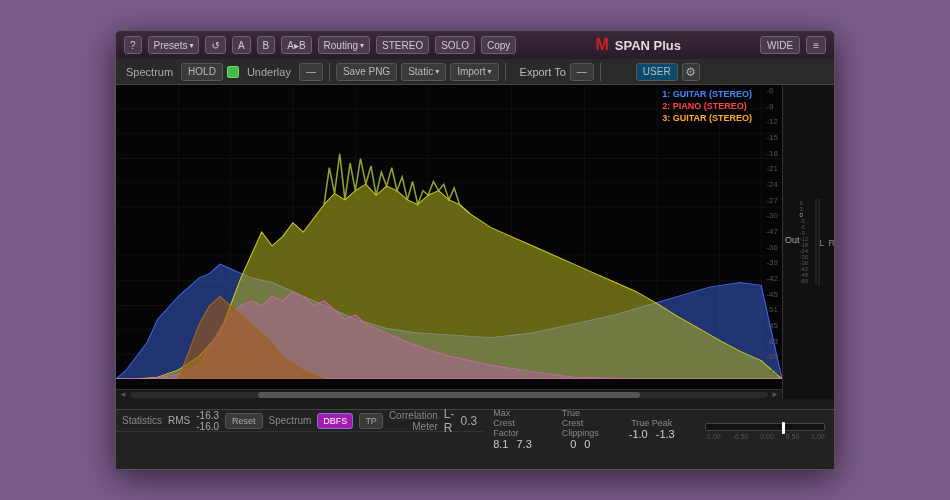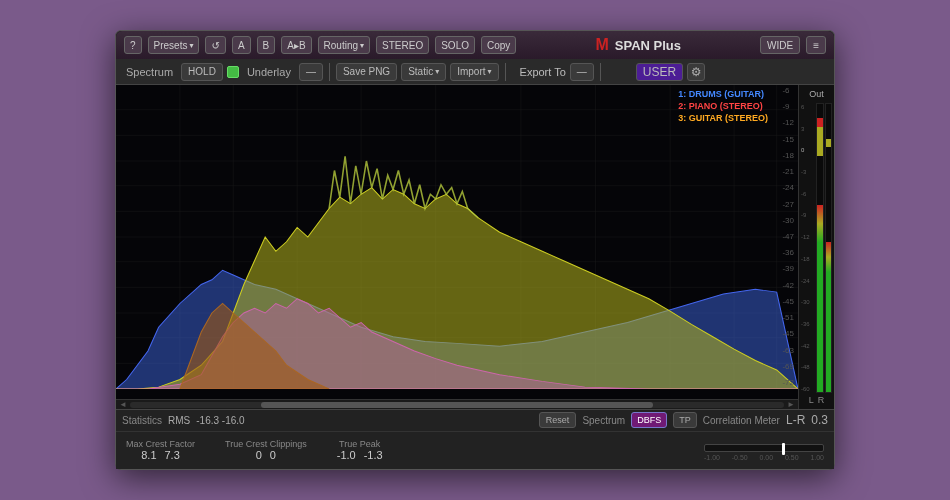--- a/index.html
+++ b/index.html
@@ -126,24 +126,24 @@
       color: #bbb;
       font-size: 11px;
       padding-left: 8px;
     }
     .mode-label {
       color: #888;
       font-size: 10px;
       margin-top: 47px;
     }
     .user-btn {
-      background: #4c1d95;
+      background: #0c4a6e;
       border: 1px solid #555;
       color: #bbb;
-      font-size: 12px;
+      font-size: 10px;
       padding: 1px 6px;
       border-radius: 3px;
       height: 18px;
       display: flex;
       align-items: center;
     }
     .gear-btn {
       background: #3a3a3a;
       border: 1px solid #555;
       color: #aaa;
@@ -208,25 +208,25 @@
       font-weight: bold;
     }
     .spectrum-svg {
       position: absolute;
       top: 0;
       left: 0;
       width: 100%;
       height: calc(100% - 20px);
     }
     .out-meter {
-      width: 36px;
+      width: 52px;
       background: #111;
       border-left: 1px solid #333;
       display: flex;
-      flex-direction: column;
+      flex-direction: row;
       align-items: center;
       padding: 4px 2px;
       flex-shrink: 0;
     }
     .out-label {
       color: #aaa;
       font-size: 9px;
       margin-bottom: 4px;
     }
     .lr-labels {
@@ -236,22 +236,23 @@
     }
     .lr-label {
       color: #888;
       font-size: 9px;
     }
     .bottom-bar {
       background: #222;
       height: 60px;
       border-top: 1px solid #444;
       display: flex;
-      flex-direction: column;
+      flex-direction: row;
       flex-shrink: 0;
+      margin-top: 10px;
     }
     .bottom-top {
       display: flex;
       align-items: center;
       height: 22px;
       padding: 0 6px;
       border-bottom: 1px solid #333;
       gap: 6px;
     }
     .stats-label {
@@ -273,21 +274,21 @@
       display: flex;
       align-items: center;
       margin-left: auto;
       cursor: pointer;
     }
     .metering-label {
       color: #888;
       font-size: 10px;
     }
     .dbfs-btn {
-      background: #701a75;
+      background: #a21caf;
       border: 1px solid #7777cc;
       color: #fff;
       font-size: 9px;
       padding: 1px 5px;
       border-radius: 3px;
       height: 16px;
       display: flex;
       align-items: center;
     }
     .tp-btn {
@@ -482,21 +483,21 @@
         <path d="M0,320 L20,320 L40,318 L60,310 L80,295 L100,270 L110,240 L120,210 L130,185 L140,160 L150,175 L160,165 L170,150 L180,160 L190,145 L200,130 L210,118 L220,125 L230,115 L240,108 L250,120 L260,110 L270,115 L280,125 L290,130 L300,120 L310,115 L320,125 L330,130 L340,140 L360,155 L380,165 L400,175 L420,185 L440,195 L460,205 L480,215 L500,225 L520,238 L540,252 L560,265 L580,278 L600,290 L620,300 L640,320 Z" fill="rgba(180,180,30,0.55)" stroke="#cccc22" stroke-width="1"></path>
 
         <path d="M0,320 L30,320 L60,315 L80,305 L90,285 L100,265 L110,250 L120,240 L130,235 L140,240 L150,230 L160,235 L170,225 L180,230 L190,240 L200,235 L210,245 L220,255 L230,250 L240,260 L260,270 L280,280 L300,288 L320,295 L360,305 L400,312 L440,318 L500,320 L640,320 Z" fill="rgba(180,100,160,0.5)" stroke="#cc66aa" stroke-width="1"></path>
 
         <path d="M200,130 L205,90 L210,118 L215,75 L220,125 L225,85 L230,115 L235,80 L240,108 L245,88 L250,120 L255,95 L260,110 L265,90 L270,115 L275,100 L280,125 L285,105 L290,130 L295,115 L300,120 L305,105 L310,115 L315,108 L320,125 L325,112 L330,130 L340,140" fill="none" stroke="rgba(180,200,60,0.8)" stroke-width="1.5"></path>
 
         <path d="M60,320 L70,290 L80,260 L90,240 L100,230 L110,240 L120,250 L130,260 L140,270 L150,280 L160,295 L180,310 L200,320 Z" fill="rgba(160,90,20,0.6)" stroke="#aa6622" stroke-width="1"></path>
       </svg>
 
       <div class="legend">
-        <div class="legend-item" style="color:#4488ff;">1: DRUMS (GUITAR)</div>
+        <div class="legend-item" style="color:#4488ff;">1: GUITAR (STEREO)</div>
         <div class="legend-item" style="color:#ff4444;">2: PIANO (STEREO)</div>
         <div class="legend-item" style="color:#ffaa22;">3: GUITAR (STEREO)</div>
       </div>
 
       <div class="db-labels">
         <span class="db-label">-6</span>
         <span class="db-label">-9</span>
         <span class="db-label">-12</span>
         <span class="db-label">-15</span>
         <span class="db-label">-18</span>

